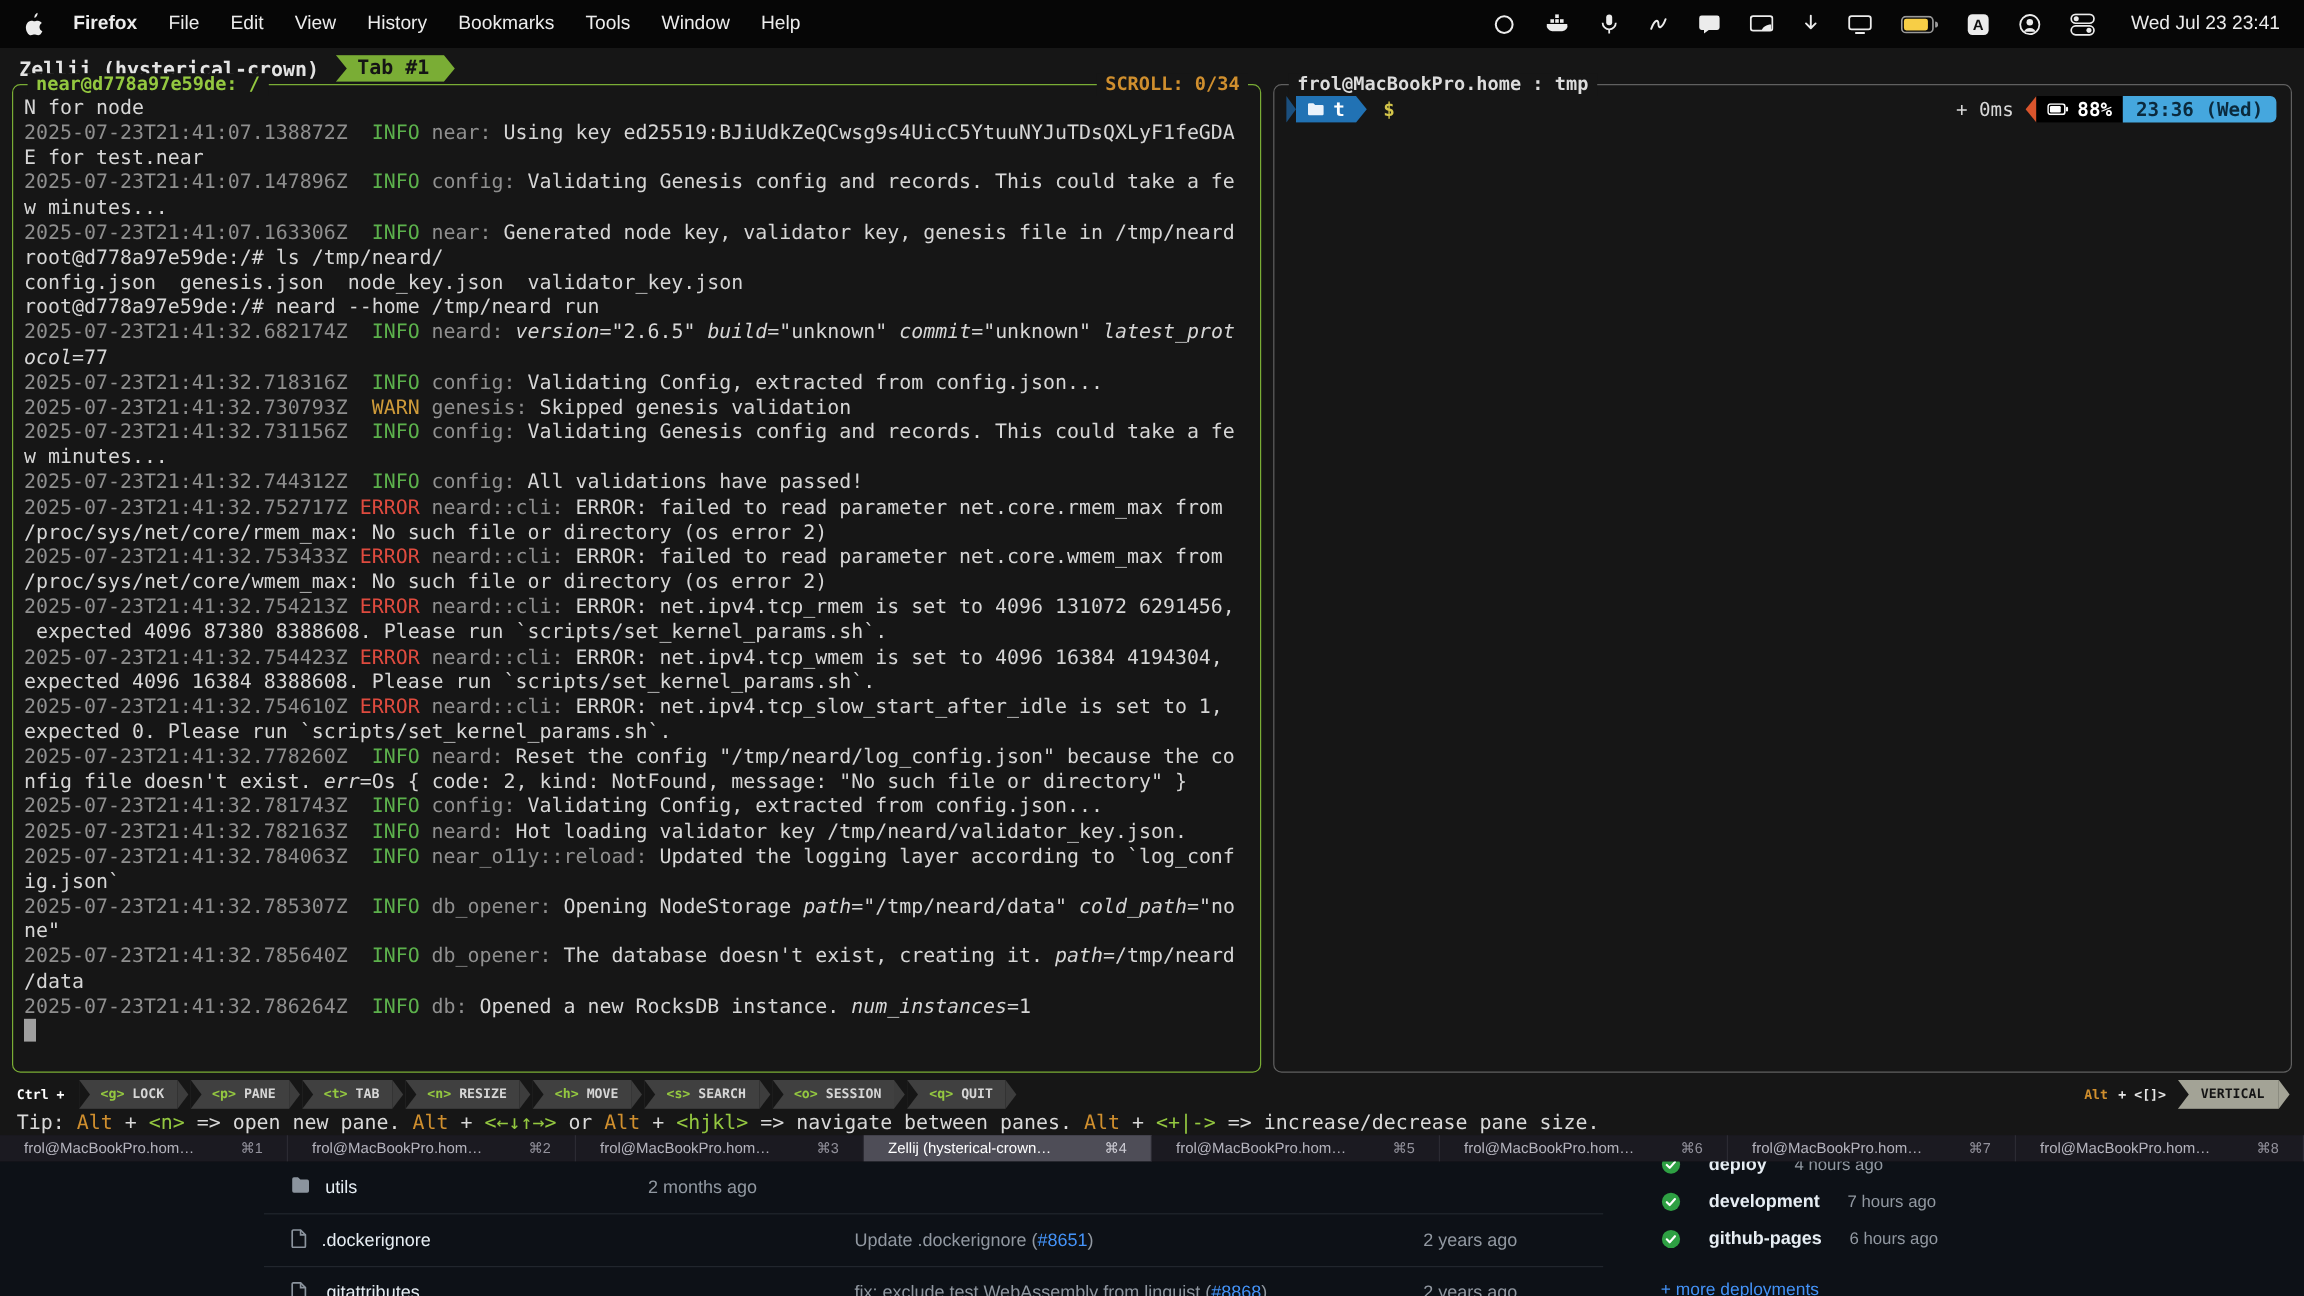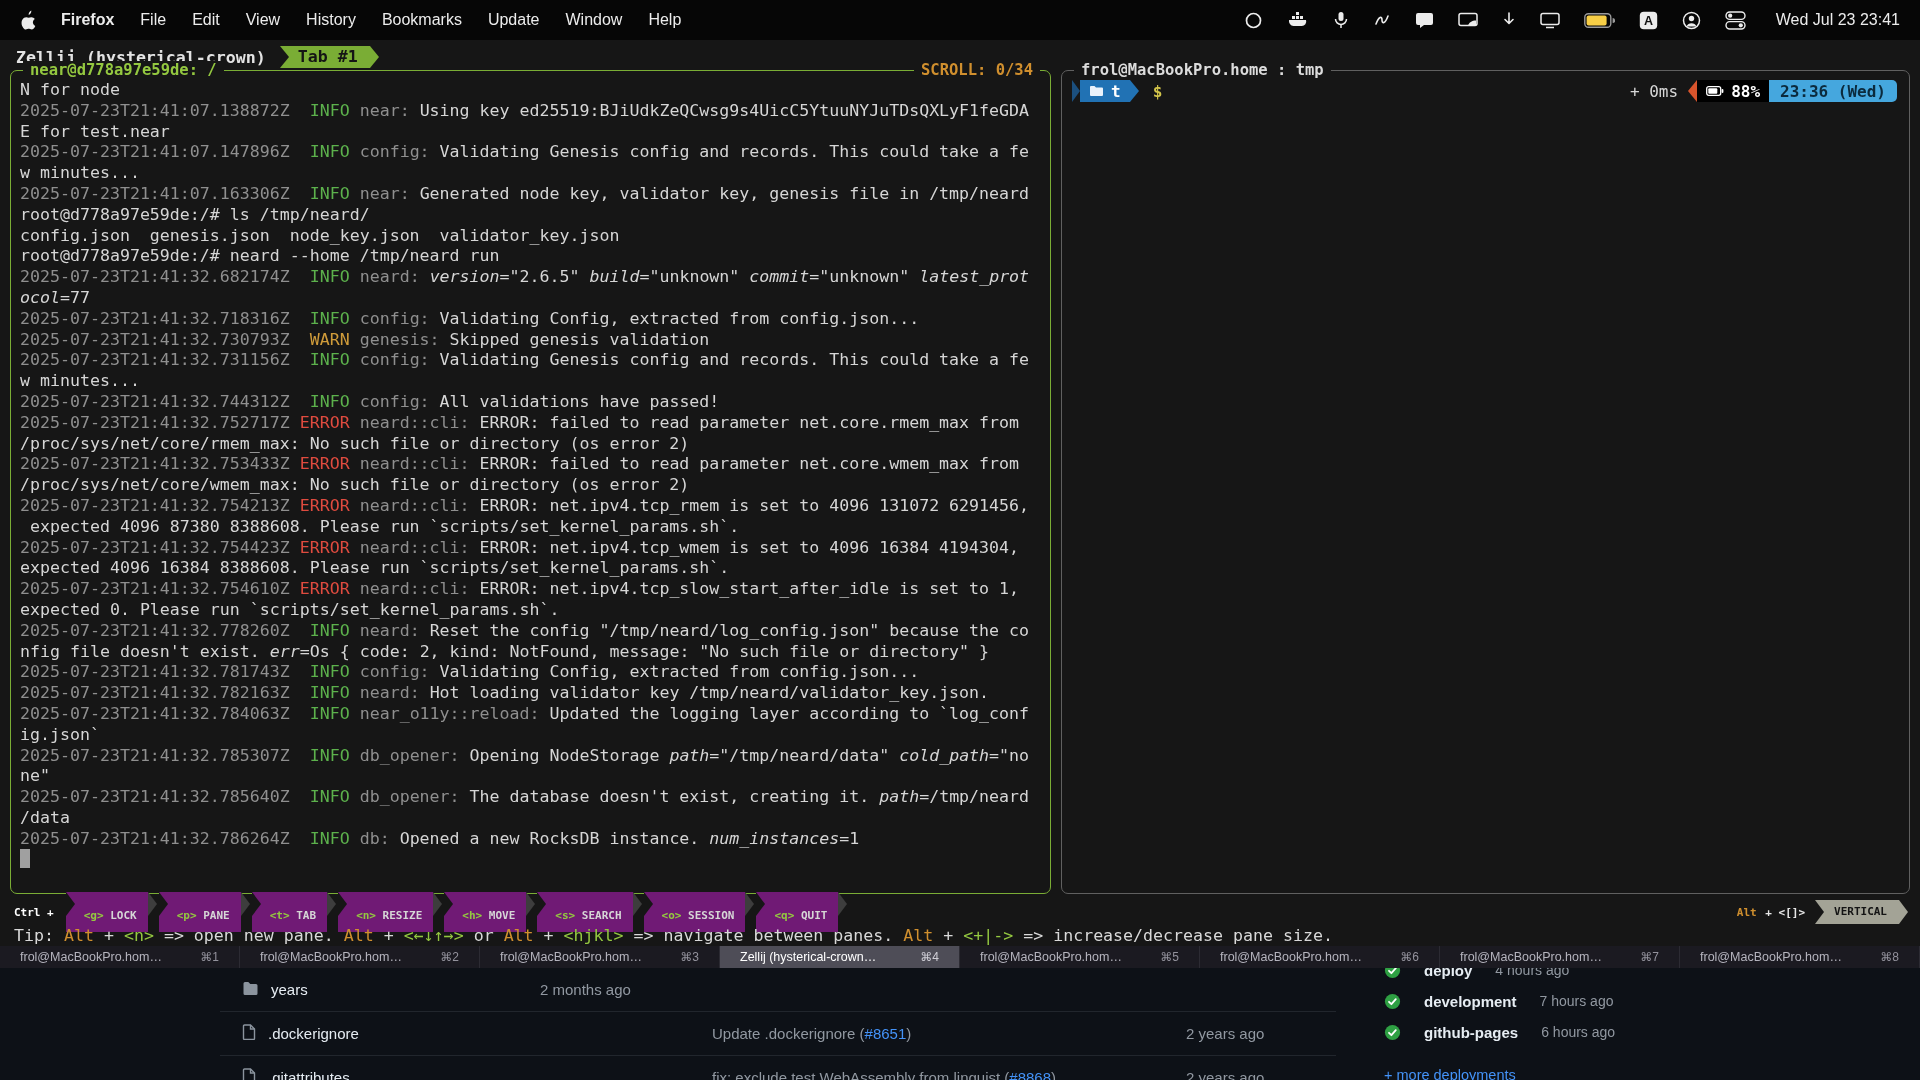--- a/index.html
+++ b/index.html
@@ -65,22 +65,22 @@
   .tri-or{border-top:11px solid transparent;border-bottom:11px solid transparent;border-right:9px solid #d9542c}
   .pbatt{background:#000000;color:#fff;height:22px;display:inline-flex;align-items:center;
         gap:7px;padding:0 9px;font-weight:bold}
   .ptime{background:#45a7de;color:#0b2a3d;height:22px;display:inline-flex;align-items:center;
         padding:0 11px;font-weight:bold;border-radius:0 5px 5px 0}
 
   
   .statusbar{position:absolute;top:856px;left:0;right:0;height:24px;display:flex;
         align-items:center;font-size:11px;font-weight:bold;color:#ddd}
   .sb-prefix{margin:0 12px 0 4px;color:#fff}
-  .hint{position:relative;background:#701a75;color:#d6d6d6;height:40px;line-height:24px;
-        padding:12px 11px 0 18px;margin-right:11px;white-space:pre}
+  .hint{position:relative;background:#404040;color:#d6d6d6;height:24px;line-height:24px;
+        padding:0 11px 0 18px;margin-right:11px;white-space:pre}
   .hint::before{content:"";position:absolute;left:0;top:0;width:0;height:0;
         border-top:12px solid transparent;border-bottom:12px solid transparent;border-left:9px solid var(--bg)}
   .hint::after{content:"";position:absolute;right:-9px;top:0;width:0;height:0;
         border-top:12px solid transparent;border-bottom:12px solid transparent;border-left:9px solid #3d3d3d}
   .hint-key{color:var(--green-bright)}
   .sb-right{margin-left:auto;display:flex;align-items:center}
   .sb-alt{color:var(--orange)}
   .sb-keys{color:#e6e6e6;margin:0 10px 0 2px;white-space:pre}
   .sb-layout{position:relative;background:#a3a396;color:#141414;height:24px;line-height:24px;
         padding:0 12px 0 19px;margin-right:11px}
@@ -126,21 +126,21 @@
 
 <div id="root">
 
   <div class="menubar">
     <span class="mb-apple">
       <svg width="17" height="20" viewBox="0 0 17 20">
           <path d="M8.7 5C8.4 3 9.7 1.2 11.3.6c.3 1.8-1 3.9-2.6 4.4zM13.2 19c-1 .7-2.2.3-3.2 0-.9-.3-1.7-.3-2.6 0-1.1.4-2.2.7-3.1-.1C1.6 16.6.7 12.3 2.5 9.5 3.4 8.1 4.8 7.3 6.2 7.3c1 0 1.8.5 2.5.5.7 0 1.7-.6 2.9-.5 1.2.1 2.4.7 3.2 1.8-2.8 1.8-2.3 5.6.5 6.9-.5 1.2-1.2 2.3-2.1 3z" fill="#ececec"></path>
         </svg>
     </span>
     <span class="mb-app">Firefox</span>
-    <span id="mb-menus" style="display:contents"><span class="mb-item">File</span><span class="mb-item">Edit</span><span class="mb-item">View</span><span class="mb-item">History</span><span class="mb-item">Bookmarks</span><span class="mb-item">Update</span><span class="mb-item">Window</span><span class="mb-item">Help</span></span>
+    <span id="mb-menus" style="display:contents"><span class="mb-item">File</span><span class="mb-item">Edit</span><span class="mb-item">View</span><span class="mb-item">History</span><span class="mb-item">Bookmarks</span><span class="mb-item">Tools</span><span class="mb-item">Window</span><span class="mb-item">Help</span></span>
     <span class="mb-right">
       <span id="mbicons" style="display:contents"><span class="mb-icon">
             <svg width="19" height="19" viewBox="0 0 19 19">
               <circle cx="9.5" cy="9.5" r="7" fill="none" stroke="#ececec" stroke-width="1.7"></circle>
             </svg>
           </span><span class="mb-icon">
             <svg width="22" height="18" viewBox="0 0 22 18">
               <g fill="#ececec">
                 <rect x="5" y="5" width="3" height="3"></rect>
                 <rect x="9" y="5" width="3" height="3"></rect>
@@ -296,21 +296,21 @@
       </div>
     </div>
 
   <div class="github">
     <div id="ghrows">
         <div class="gh-row">
           <div class="gh-name">
             <span><svg width="17" height="15" viewBox="0 0 17 15">
                 <path d="M1.5 2.5A1.5 1.5 0 0 1 3 1h3.3l2 2H14a1.5 1.5 0 0 1 1.5 1.5v8A1.5 1.5 0 0 1 14 14H3a1.5 1.5 0 0 1-1.5-1.5z" fill="#8b949e"></path>
               </svg></span>
-            <a class="gh-name-link" href="#">years</a>
+            <a class="gh-name-link" href="#">utils</a>
           </div>
           <div class="gh-age">2 months ago</div>
         </div>
         <div class="gh-row">
           <div class="gh-name">
             <span><svg width="14" height="16" viewBox="0 0 14 16">
                 <path d="M2.5 1h6l4 4v9.5a1 1 0 0 1-1 1h-9a1 1 0 0 1-1-1V2a1 1 0 0 1 1-1z" fill="none" stroke="#8b949e" stroke-width="1.4"></path>
                 <path d="M8.5 1v4h4" fill="none" stroke="#8b949e" stroke-width="1.4"></path>
               </svg></span>
             <a class="gh-name-link" href="#">.dockerignore</a>

